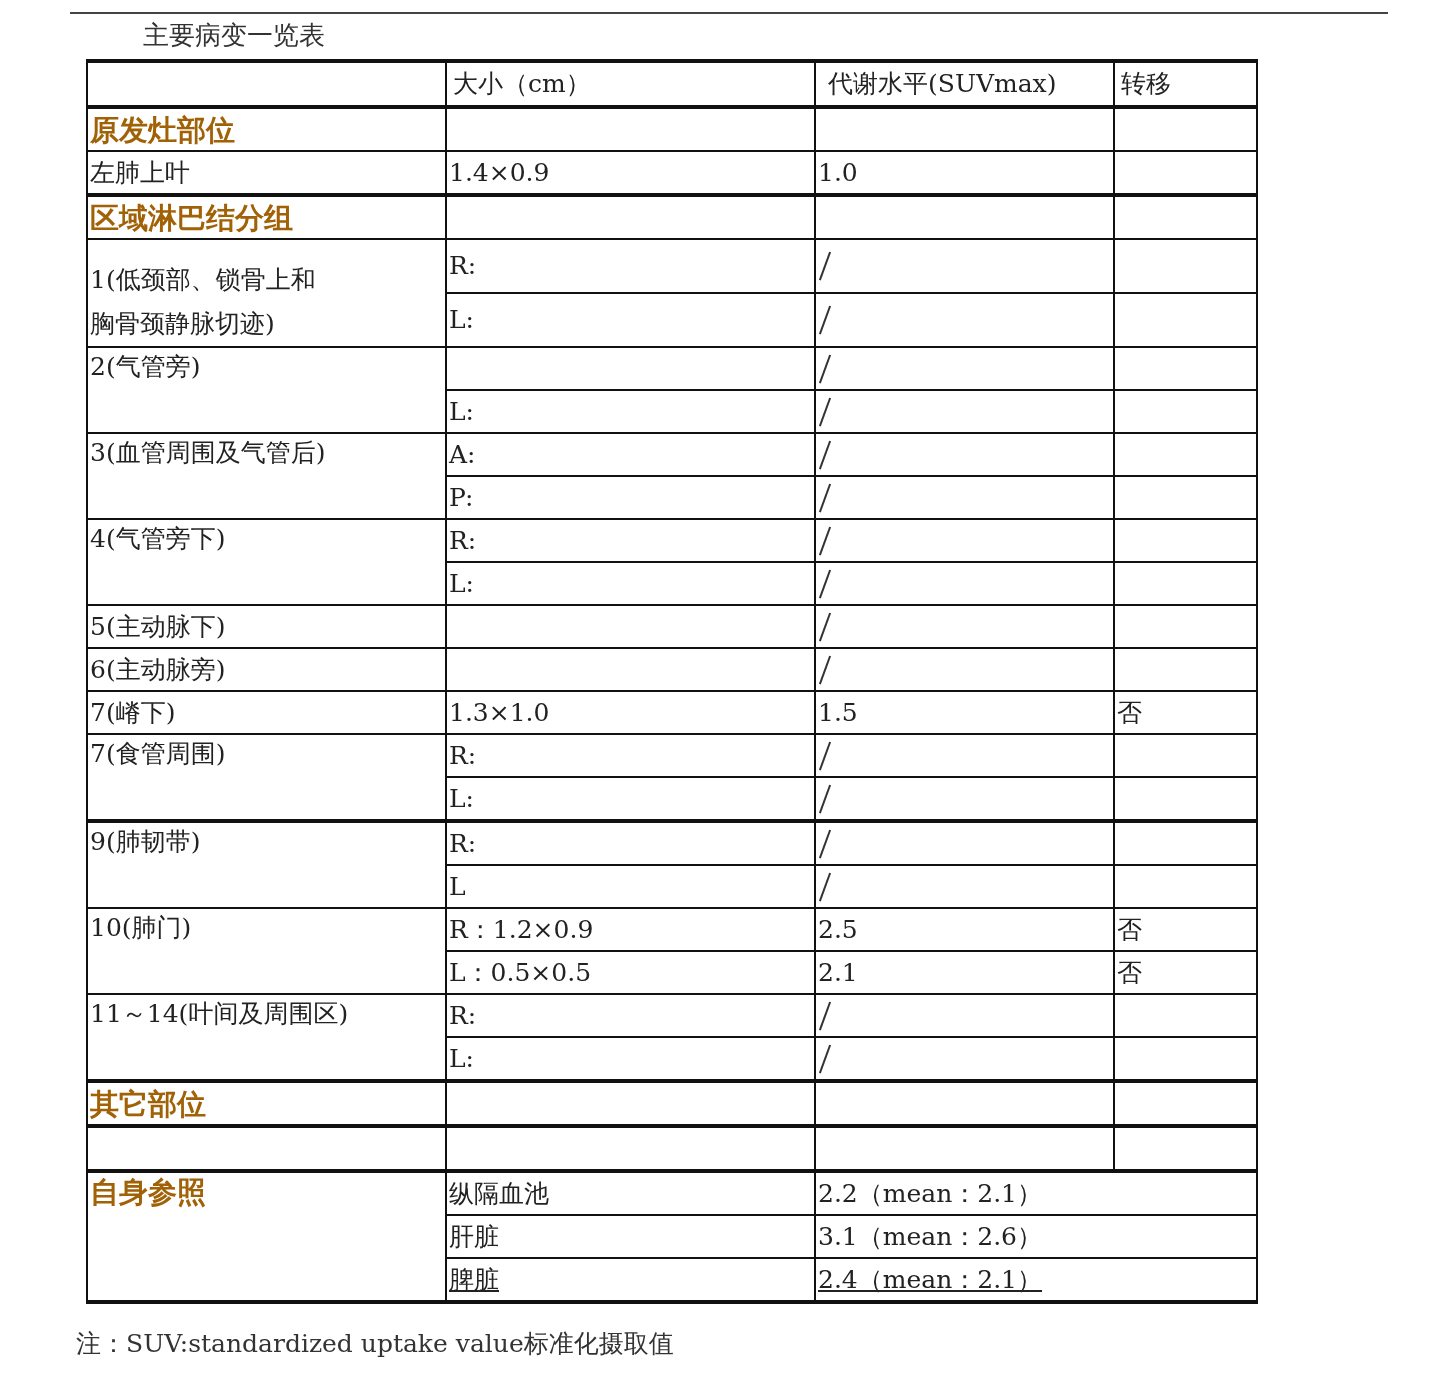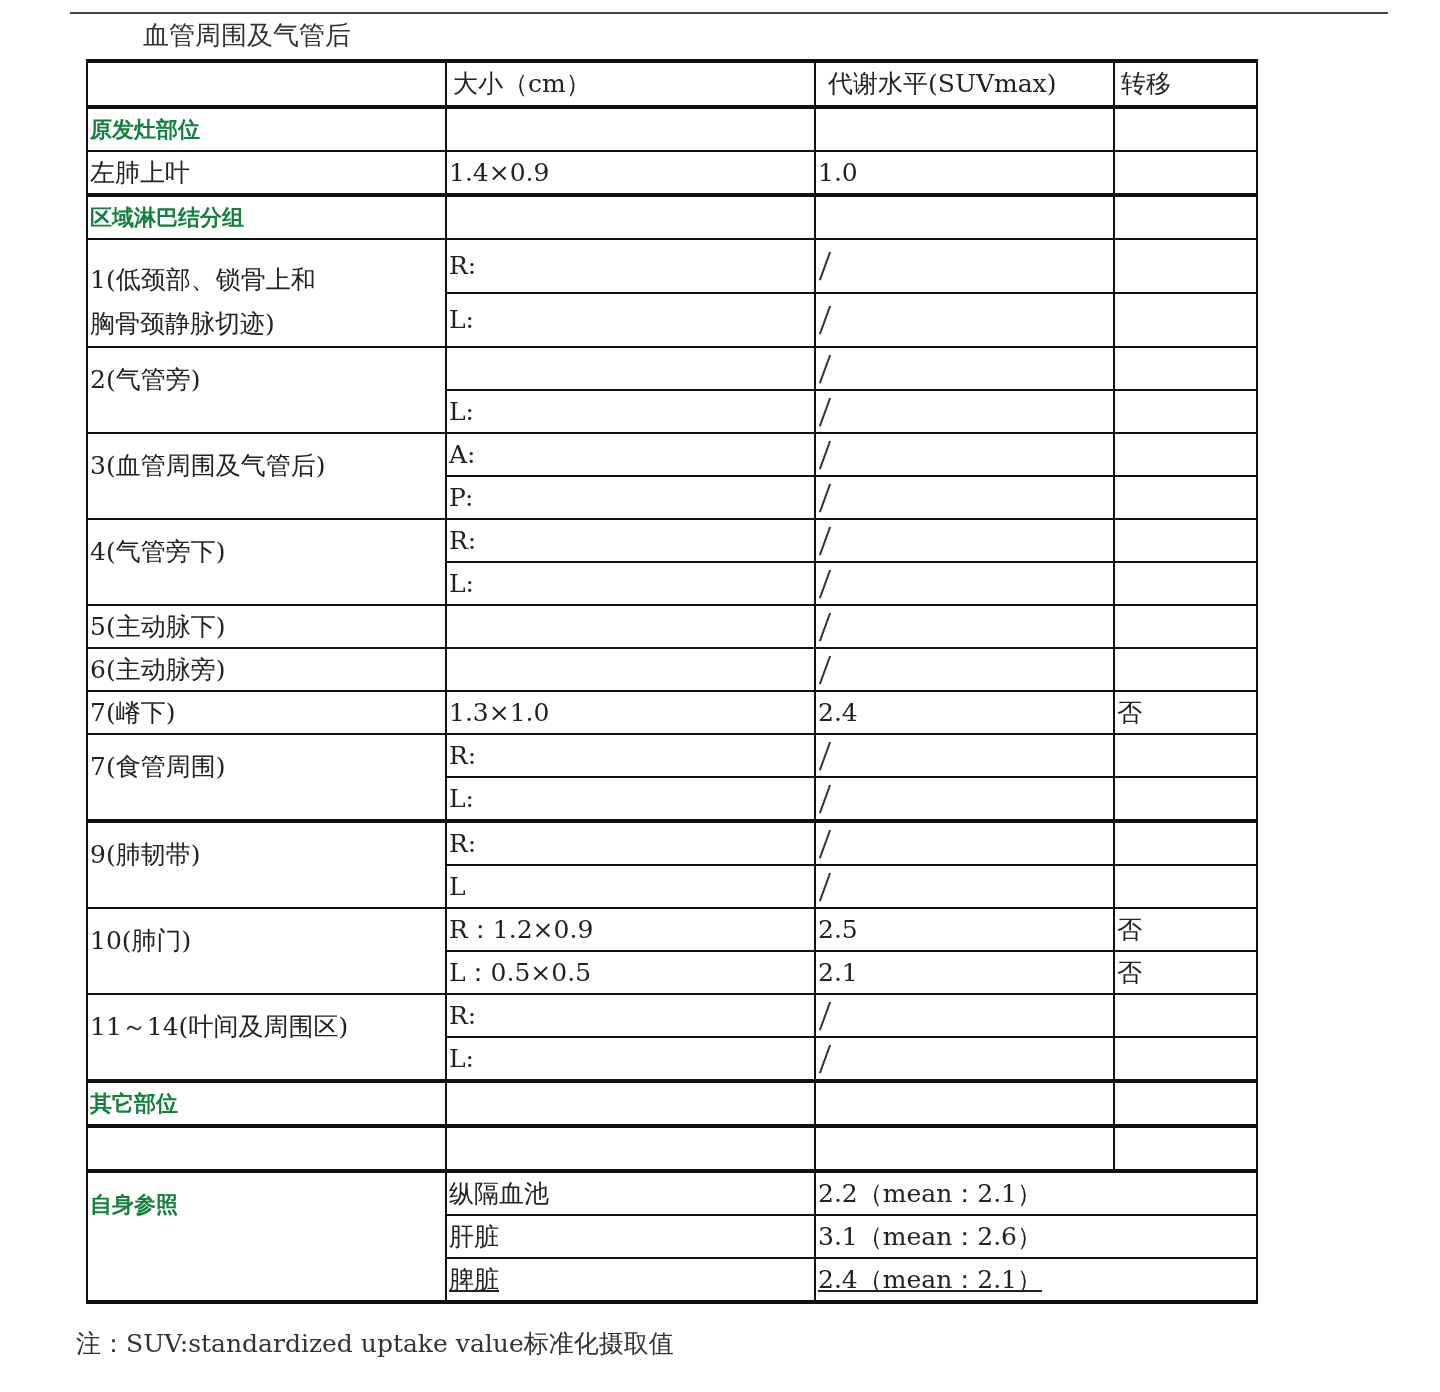--- a/index.html
+++ b/index.html
@@ -7,32 +7,32 @@
          font-family: "DejaVu Serif", "Liberation Serif", serif; color: #222; }
   .top-rule { position: absolute; left: 70px; top: 12px; width: 1318px; height: 2px; background: #444; }
   .caption { position: absolute; left: 143px; top: 18px; font-size: 26px; color: #333; letter-spacing: 0px; }
   .note { position: absolute; left: 76px; top: 1327px; font-size: 25px; color: #333; white-space: pre; text-align: right; }
   table.main { position: absolute; left: 86px; top: 59px; border-collapse: collapse; table-layout: fixed; width: 1170px; }
   table.main td { border: 2px solid #111; padding: 0 0 0 2px; height: 41px; font-size: 25px;
                   vertical-align: middle; white-space: nowrap; overflow: hidden; line-height: 30px; }
   table.main tr.hdr td { height: 42px; border-top: 4px solid #111; border-bottom: 4px solid #111; padding-left: 6px; }
   table.main tr.hdr td.c0 { padding-left: 2px; }
   table.main tr.sec td { border-top: 4px solid #111; }
-  table.main td.top { vertical-align: top; padding-top: 17px; }
-  table.main td.bold { font-family: "DejaVu Sans", "Liberation Sans", sans-serif; font-weight: bold; font-size: 22px; color: #15803d; }
+  table.main td.top { vertical-align: top; padding-top: 4px; }
+  table.main td.bold { font-family: "DejaVu Sans", "Liberation Sans", sans-serif; font-weight: bold; font-size: 29px; color: #a16207; }
   table.main tr.last td { border-bottom: 4px solid #111; text-decoration: underline; }
   .slash { display: inline-block; width: 14px; height: 32px; position: relative; vertical-align: middle; }
   .slash::after { content: ""; position: absolute; left: 6px; top: 1px; width: 1.5px; height: 30px; background: #333; transform: rotate(20deg); }
   col.c0 { width: 359px; } col.c1 { width: 369px; } col.c2 { width: 299px; } col.c3 { width: 143px; }
 </style>
 </head>
 <body>
 
 <div class="top-rule"></div>
-<div class="caption">血管周围及气管后</div>
+<div class="caption">主要病变一览表</div>
 
 <table class="main">
   <colgroup>
       <col class="c0">
       <col class="c1">
       <col class="c2">
       <col class="c3">
     </colgroup>
   <tbody>
 
@@ -124,21 +124,21 @@
     <tr>
       <td>6(主动脉旁)</td>
       <td></td>
       <td><span class="slash"></span></td>
       <td></td>
     </tr>
 
     <tr>
       <td>7(嵴下)</td>
       <td>1.3×1.0</td>
-      <td>2.4</td>
+      <td>1.5</td>
       <td>否</td>
     </tr>
 
     <tr>
       <td rowspan="2" class="top">7(食管周围)</td>
       <td>R:</td>
       <td><span class="slash"></span></td>
       <td></td>
     </tr>
     <tr>

